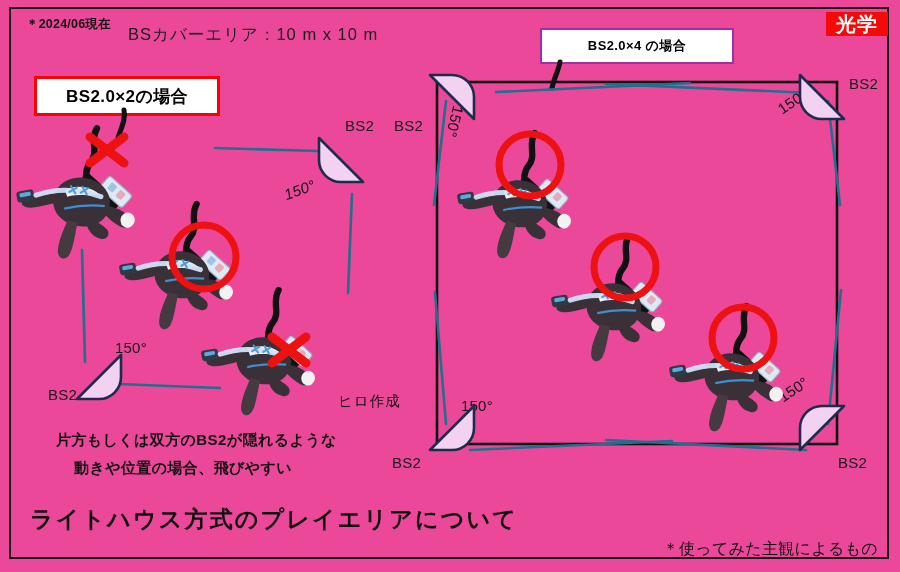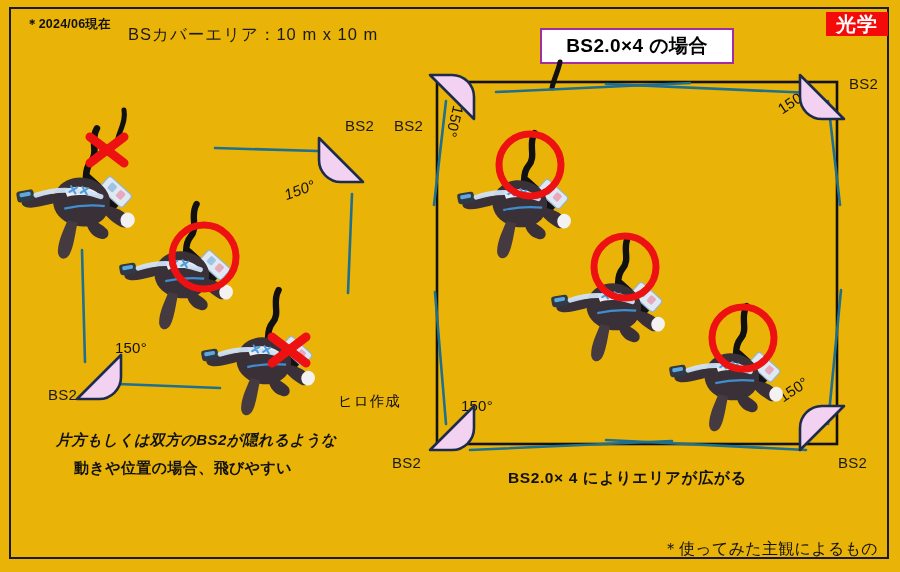--- a/index.html
+++ b/index.html
@@ -1,59 +1,60 @@
 <!DOCTYPE html>
 <html><head>
 <meta charset="utf-8">
 <style>
   html,body{margin:0;padding:0;background:#fff;}
   body{font-family:"Liberation Sans","DejaVu Sans",sans-serif;}
-  #page{position:relative;width:900px;height:572px;background:#eab308;overflow:hidden;}
+  #page{position:relative;width:900px;height:572px;background:#ec4899;overflow:hidden;}
   #frame{position:absolute;left:9px;top:7px;width:880px;height:552px;border:2px solid #1a1a1a;box-sizing:border-box;}
   .abs{position:absolute;}
   .txt{white-space:nowrap;color:#111;line-height:1;}
 
   
   #asof{left:26px;top:18px;font-size:12.5px;font-weight:bold;letter-spacing:.2px;}
   #cover{left:128px;top:26px;font-size:16.5px;letter-spacing:1px;color:#1a1a1a;}
 
   .callout{border:3px solid;background:#fff;font-weight:bold;display:flex;align-items:center;justify-content:center;}
   #callout-left{left:34px;top:76px;width:180px;height:34px;border-color:#ff0000;font-size:17px;letter-spacing:.4px;}
-  #callout-right{left:540px;top:28px;width:190px;height:32px;border-color:#a32da3;border-width:2.5px;font-size:19px;letter-spacing:.4px;text-align:center;}
+  #callout-right{left:540px;top:28px;width:190px;height:32px;border-color:#a32da3;border-width:2.5px;font-size:13px;letter-spacing:.4px;text-align:center;}
 
   #badge-kougaku{right:12px;top:12px;width:62px;height:24px;background:#f50a0a;color:#fff;font-size:20px;font-weight:bold;
                  display:flex;align-items:center;justify-content:center;letter-spacing:1px;}
 
   
   .bs2label{font-size:15px;color:#1a1a1a;letter-spacing:.3px;}
   .deg{font-size:15px;color:#111;letter-spacing:.2px;}
   .deg.it{font-style:italic;}
 
   #hiro{left:338px;top:394px;font-size:14.5px;letter-spacing:1px;}
 
   .note{font-weight:bold;font-size:15px;letter-spacing:.4px;color:#111;}
-  #note-l1{left:56px;top:432px;font-style:italic;}
+  #note-l1{left:56px;top:432px;}
   #note-l2{left:74px;top:460px;}
   #note-right{left:508px;top:470px;font-weight:bold;font-size:15.5px;letter-spacing:.6px;}
 
   #maintitle{left:30px;top:508px;font-size:23px;font-weight:bold;letter-spacing:2.2px;color:#0d0d0d;}
   #footnote{right:22px;bottom:14px;font-size:16px;letter-spacing:.3px;color:#111;font-family:Liberation Mono, monospace;}
 
   svg{display:block;}
   #scene{position:absolute;left:0;top:0;width:900px;height:572px;pointer-events:none;}
 </style>
 </head>
 <body>
 
 <div id="page">
   <div id="frame" class="abs"></div>
 
   <div class="abs txt" id="asof">＊2024/06現在</div>
   <div class="abs txt" id="cover">BSカバーエリア：10 m x 10 m</div>
 
+  <div class="abs callout" id="callout-left">BS2.0×2の場合</div>
   <div class="abs callout" id="callout-right">BS2.0×4 の場合</div>
 
   <div class="abs" id="badge-kougaku">光学</div>
 
   <div class="abs txt bs2label" style="left:345px;top:118px">BS2</div>
   <div class="abs txt deg it" style="left:282px;top:188px;transform:rotate(-20deg);transform-origin:left top">150°</div>
 
   <div class="abs txt bs2label" style="left:48px;top:387px">BS2</div>
   <div class="abs txt deg" style="left:115px;top:340px">150°</div>
 
@@ -66,22 +67,22 @@
 
   <div class="abs txt bs2label" style="left:849px;top:76px">BS2</div>
   <div class="abs txt deg" style="left:775px;top:104px;transform:rotate(-34deg);transform-origin:left top">150°</div>
 
   <div class="abs txt bs2label" style="left:392px;top:455px">BS2</div>
   <div class="abs txt deg" style="left:461px;top:398px">150°</div>
 
   <div class="abs txt bs2label" style="left:838px;top:455px">BS2</div>
   <div class="abs txt deg" style="left:776px;top:392px;transform:rotate(-34deg);transform-origin:left top">150°</div>
 
-  <div class="abs txt" id="note-right">BS2.0× 4 によりエリアが広がる</div>
-
+
+  <div class="abs txt" id="maintitle">ライトハウス方式のプレイエリアについて</div>
   <div class="abs txt" id="footnote">＊使ってみた主観によるもの</div>
 
   <svg id="scene" viewBox="0 0 900 572">
     <defs>
 
       <g id="bsglyph">
         <path d="M -22,-22 L 0,-22 A 22 22 0 0 1 22,0 L 22,22 Z" fill="#f2d2f0" stroke="#1f2b4d" stroke-width="2.6" stroke-linejoin="round"></path>
       </g>
 
       <g id="vrperson">

